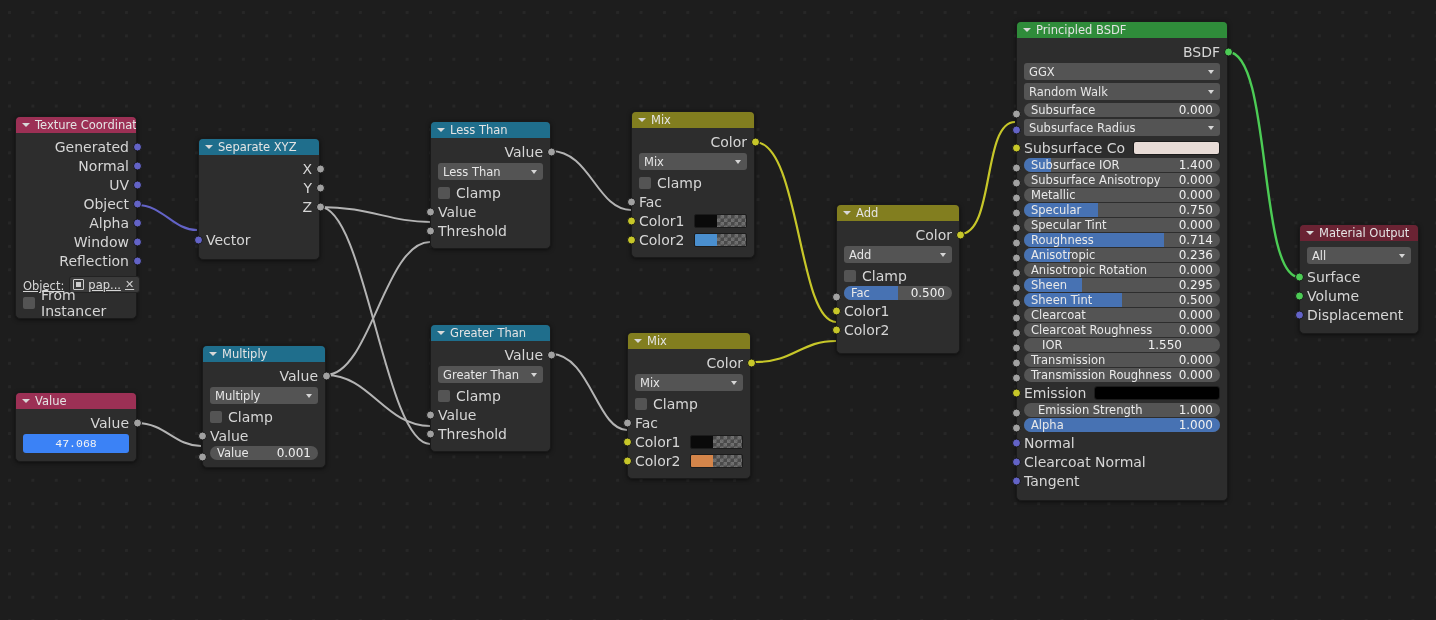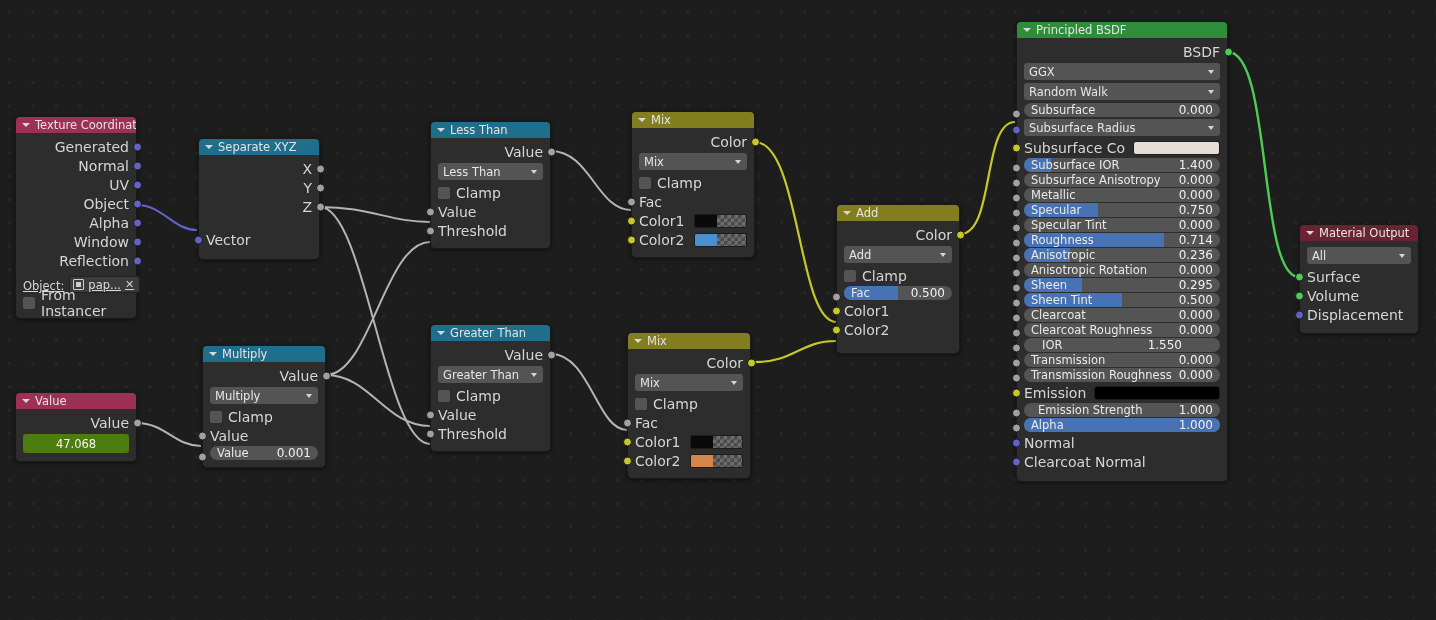--- a/index.html
+++ b/index.html
@@ -161,25 +161,26 @@
     right: 7px;
     font-size: 12px;
     color: #f0f0f0;
     z-index: 2;
   }
   .slider-row { position: relative; }
 
   .valuefield {
     margin: 2px 7px;
     height: 19px;
-    background: #4d7c0f;
+    background: #3b82f6;
     border-radius: 3px;
     display: flex; align-items: center; justify-content: center;
     font-size: 11.5px;
     color: #f4f4f4;
+    font-family: Liberation Mono, monospace;
   }
 
   .swatch-row {
     position: relative;
     height: 19px;
     display: flex;
     align-items: center;
     padding: 0 7px;
   }
   .swatch {
@@ -758,20 +759,24 @@
       </div>
 
       <div class="row">
         <span class="sock left s-vec"></span>
         <span class="lbl">Normal</span>
       </div>
       <div class="row">
         <span class="sock left s-vec"></span>
         <span class="lbl">Clearcoat Normal</span>
       </div>
+      <div class="row">
+        <span class="sock left s-vec"></span>
+        <span class="lbl">Tangent</span>
+      </div>
     </div>
   </div>
 
   <div class="node" style="left:1299px; top:224px; width:120px;">
     <div class="node-header hdr-out">
       <span class="tri"></span>
       <span>Material Output</span>
     </div>
     <div class="body" style="padding-bottom:9px;">
       <div class="select">

